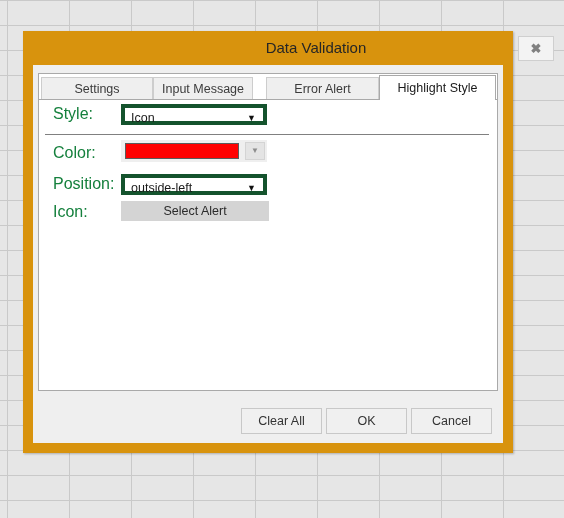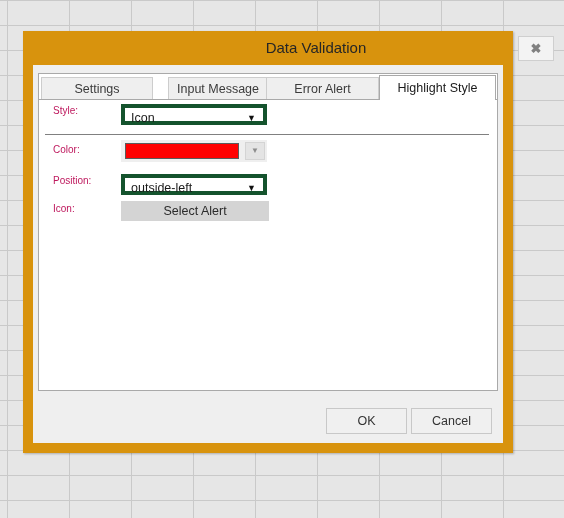--- a/index.html
+++ b/index.html
@@ -128,43 +128,43 @@
   }
   .tab.active {
     background: #ffffff;
     border-color: #a9a9a9;
     color: #1a1a1a;
     top: 1px;
     height: 25px;
     z-index: 3;
   }
   #tab-0 { left: 2px;   width: 112px; }
-  #tab-1 { left: 129px; width: 100px; }
+  #tab-1 { left: 114px; width: 100px; }
   #tab-2 { left: 227px; width: 113px; }
   #tab-3 { left: 340px; width: 117px; }
 
   #tab-underline {
     position: absolute;
     left: 0; top: 25px;
     width: 458px; height: 1px;
     background: #a9a9a9;
     z-index: 1;
   }
 
   
   #form-area {
     position: absolute;
     left: 0; top: 26px;
     width: 458px; height: 290px;
     background: #ffffff;
   }
   .field-label {
     position: absolute;
-    font-size: 10px;
-    color: #be185d;
+    font-size: 16px;
+    color: #15803d;
     white-space: nowrap;
   }
 
   
   .combo {
     position: absolute;
     box-sizing: border-box;
     background: #ffffff;
     border: 4px solid #14532d;
     font-size: 12.5px;
@@ -339,20 +339,23 @@
         </div>
 
         <div class="field-label" style="left:14px; top:103px;">Icon:</div>
         <div id="select-icon-button">
           <span>Select Alert</span>
         </div>
 
       </div>
     </div>
 
+    <div class="footer-button" id="btn-clear-all">
+      <span>Clear All</span>
+    </div>
     <div class="footer-button" id="btn-ok">
       <span>OK</span>
     </div>
     <div class="footer-button" id="btn-cancel">
       <span>Cancel</span>
     </div>
 
   </div>
 </div>
 

